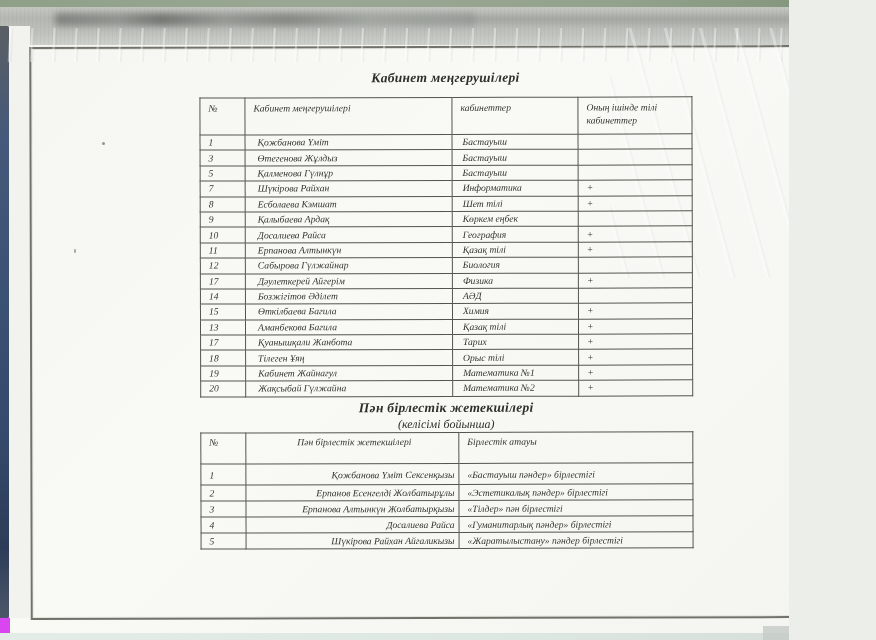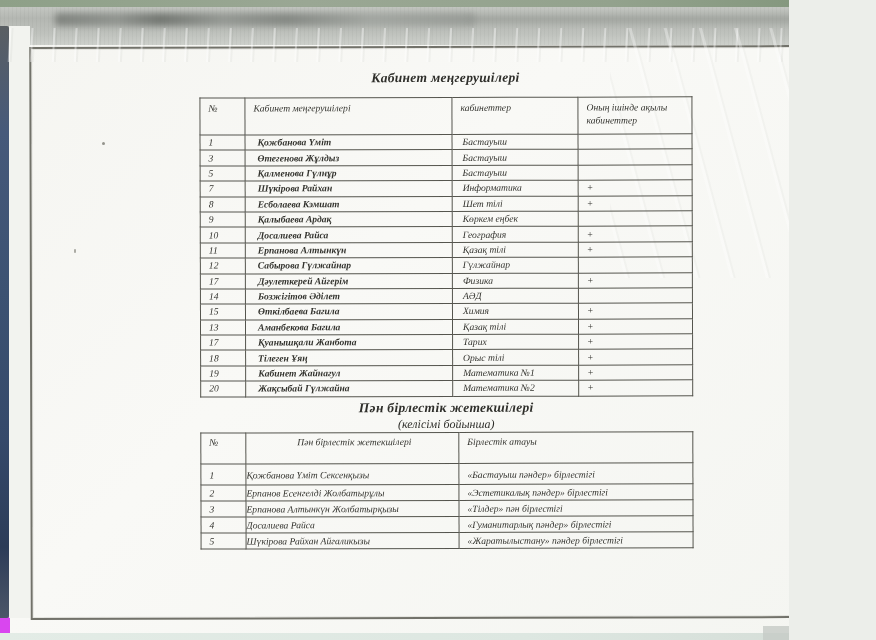--- a/index.html
+++ b/index.html
@@ -95,29 +95,29 @@
     padding:1px 4px 1px 8px;
     text-align:left;font-weight:normal;
     overflow:hidden;white-space:nowrap;
     line-height:12px;
   }
   #table1{left:200px;top:97px;width:492px;}
   #table1 col.c0{width:45px;}  #table1 col.c1{width:207px;}
   #table1 col.c2{width:126px;} #table1 col.c3{width:114px;}
   #table1 thead th{height:32px;vertical-align:top;padding-top:3px;white-space:normal;line-height:13px;}
   #table1 tbody td{height:12.4px;}
-  #table1 tbody td:nth-child(2){padding-left:12px;font-weight:bold;}
+  #table1 tbody td:nth-child(2){padding-left:12px;}
   #table1 tbody td:nth-child(3){padding-left:10px;margin-left:40px;}
 
   #table2{left:200px;top:432px;width:492px;}
   #table2 col.c0{width:45px;} #table2 col.c1{width:213px;} #table2 col.c2{width:234px;}
   #table2 thead th{height:26px;vertical-align:top;padding-top:3px;}
   #table2 thead th:nth-child(2){text-align:center;}
   #table2 tbody td{height:13px;}
-  #table2 tbody td:nth-child(2){padding-left:0;}
+  #table2 tbody td:nth-child(2){padding-left:0;text-align:right;}
   #table2 tbody tr:first-child td{height:16px;vertical-align:bottom;padding-bottom:3px;}
 </style>
 </head>
 <body>
 
 <div class="scene">
 
   <div class="page-bg"></div>
   <div class="sleeve-top-strip"></div>
   <div class="top-band">
@@ -144,21 +144,21 @@
           <col class="c0">
           <col class="c1">
           <col class="c2">
           <col class="c3">
         </colgroup>
       <thead>
         <tr>
           <th>№</th>
           <th>Кабинет меңгерушілері</th>
           <th>кабинеттер</th>
-          <th>Оның ішінде  ақылы кабинеттер</th>
+          <th>Оның ішінде  тілі кабинеттер</th>
         </tr>
       </thead>
       <tbody>
           <tr>
             <td>1</td>
             <td>Қожбанова Үміт</td>
             <td>Бастауыш</td>
             <td></td>
           </tr>
           <tr>
@@ -199,21 +199,21 @@
           </tr>
           <tr>
             <td>11</td>
             <td>Ерпанова Алтынкүн</td>
             <td>Қазақ тілі</td>
             <td>+</td>
           </tr>
           <tr>
             <td>12</td>
             <td>Сабырова Гүлжайнар</td>
-            <td>Гүлжайнар</td>
+            <td>Биология</td>
             <td></td>
           </tr>
           <tr>
             <td>17</td>
             <td>Дәулеткерей Айгерім</td>
             <td>Физика</td>
             <td>+</td>
           </tr>
           <tr>
             <td>14</td>

